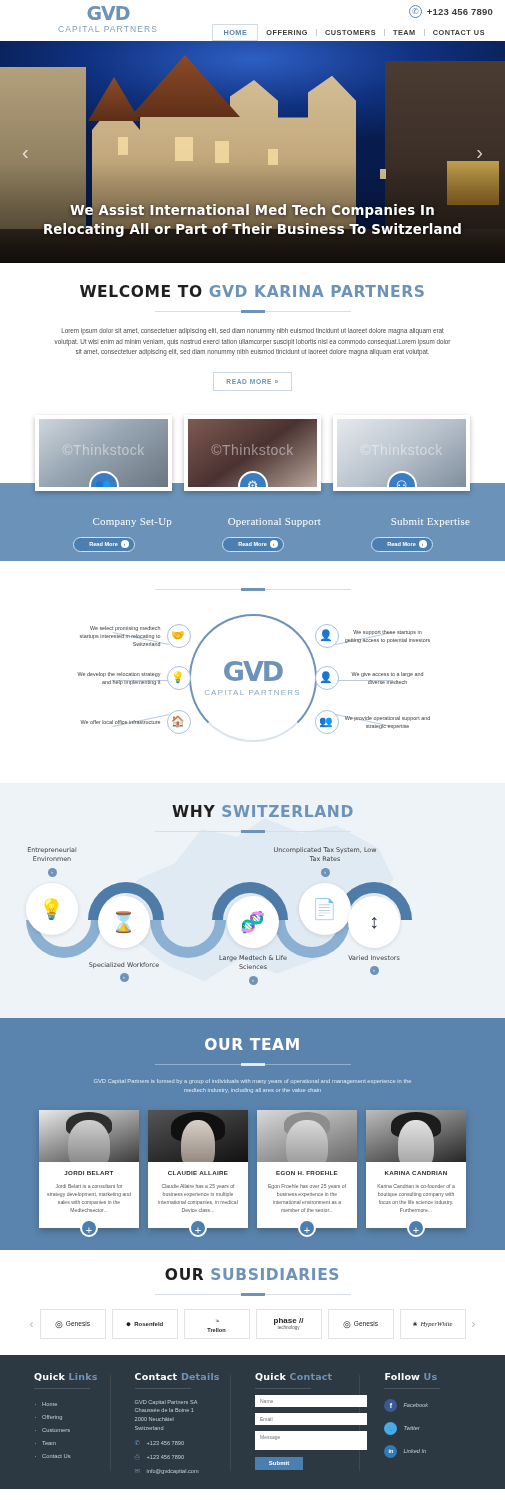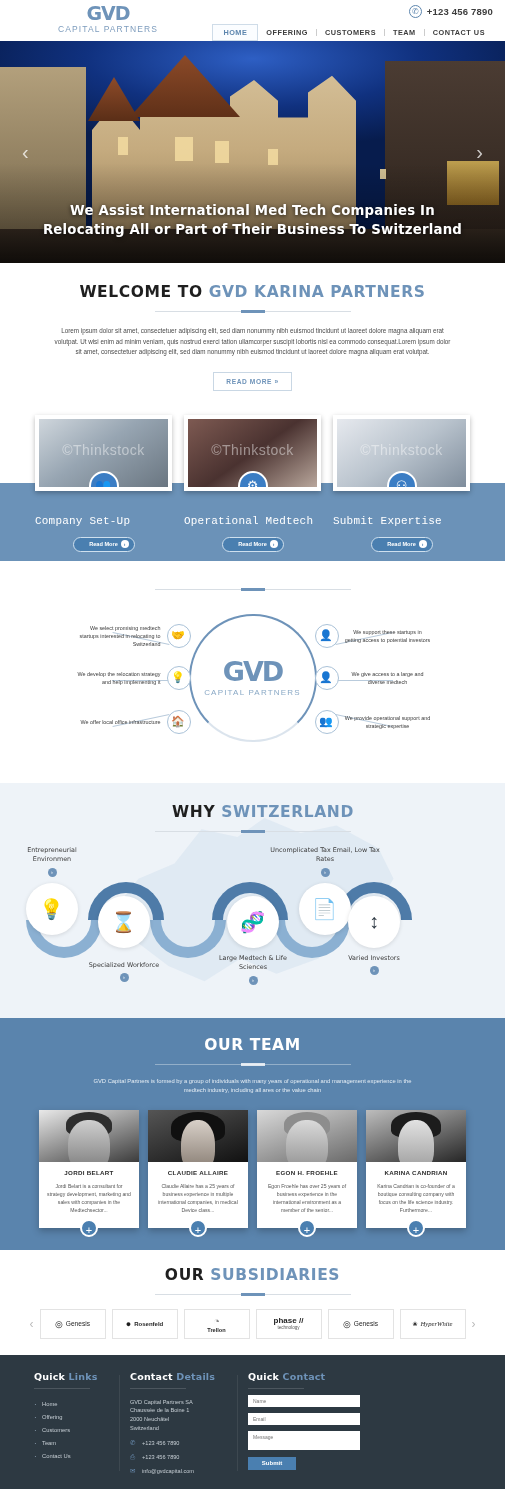--- a/index.html
+++ b/index.html
@@ -109,22 +109,22 @@
     position: relative; overflow: hidden; }
   .svc-img.a { background: linear-gradient(145deg,#cfd6dc 0%, #97a5b2 45%, #6a7681 100%); }
   .svc-img.b { background: linear-gradient(145deg,#7e5a52 0%, #4a3230 50%, #b9a79c 100%); }
   .svc-img.c { background: linear-gradient(145deg,#e6e9ee 0%, #b9c3cd 50%, #7f8d9c 100%); }
   .wm { position:absolute; left:50%; top:46%; transform:translate(-50%,-50%);
     color:rgba(255,255,255,.45); font-size:14px; letter-spacing:.5px; white-space:nowrap;}
   .svc-icon { position: absolute; left: 50%; bottom: -14px; transform: translateX(-50%);
     width: 30px; height: 30px; border-radius: 50%; background: #3b7dc4;
     border: 2px solid #fff; display: flex; align-items: center; justify-content: center;
     color: #fff; font-size: 13px; z-index: 5; }
-  .svc-title { margin-top: 24px; text-align: left; color: #fff; font-size: 11px;
-    letter-spacing: .2px; font-family: Liberation Mono, monospace; }
+  .svc-title { margin-top: 24px; text-align: right; color: #fff; font-size: 11px;
+    letter-spacing: .2px; font-family: Liberation Serif, serif; }
   .svc-btn { display: block; width: 62px; margin: 10px auto 0; text-align: center;
     font-size: 5.6px; font-weight: bold; color: #fff; background: #4a7fb0;
     border: 1px solid #cfe0ee; border-radius: 9px; padding: 3.5px 0; cursor: pointer;
     position: relative; }
   .svc-btn .dot { position: absolute; right: 5px; top: 50%; transform: translateY(-50%);
     width: 8px; height: 8px; border-radius: 50%; background: #fff; color: #4a7fb0;
     font-size: 5px; line-height: 8px; }
 
   
   .whatwedo { padding: 18px 0 16px; background: #fff; text-align: center; }
@@ -200,21 +200,21 @@
     margin-top: 14px; }
   .sub-card { width: 66px; height: 30px; border: 1px solid #e3e3e3; background: #fff;
     display: flex; align-items: center; justify-content: center; gap: 3px;
     font-size: 6.6px; color: #1f1f1f; }
   .sub-ico { font-size: 9px; }
   .subs-arrow { color: #bbb; font-size: 12px; }
   .sub-small { font-size: 4.6px; color: #555; line-height: 6px; }
 
   
   .footer { background: #2d3942; padding: 16px 0 14px; position: relative; }
-  .foot-cols { display: flex; padding: 0 34px; gap: 0; }
+  .foot-cols { display: flex; padding: 0 34px; gap: 14px; }
   .fcol { position: relative; }
   .fcol.links { width: 96px; }
   .fcol.contact { width: 118px; }
   .fcol.quick { width: 128px; }
   .fcol.follow { width: 96px; }
   .fcol:not(:last-child):after { content: ""; position: absolute; right: 10px; top: 4px;
     bottom: 4px; width: 1px; background: rgba(255,255,255,.08); }
   .fh { font-size: 9.5px; font-weight: bold; color: #fff;
     font-family: "DejaVu Sans", sans-serif; letter-spacing: .2px; }
   .fh .hl { color: #6e93b9; font-weight: bold; }
@@ -312,21 +312,21 @@
           <span>Read More</span>
           <span class="dot">›</span>
         </div>
       </div>
 
       <div class="svc">
         <div class="svc-img b">
           <div class="wm">©Thinkstock</div>
           <div class="svc-icon">⚙</div>
         </div>
-        <div class="svc-title">Operational Medtech</div>
+        <div class="svc-title">Operational Support</div>
         <div class="svc-btn">
           <span>Read More</span>
           <span class="dot">›</span>
         </div>
       </div>
 
       <div class="svc">
         <div class="svc-img c">
           <div class="wm">©Thinkstock</div>
           <div class="svc-icon">⚇</div>
@@ -401,21 +401,21 @@
         <div class="why-arc-d" style="left:248px;"></div>
         <div class="why-arc" style="left:310px;"></div>
       </div>
 
       <div class="why-node" style="left:26px;top:0;width:80px;margin-left:-14px;">
         <div class="why-label">Entrepreneurial Environmen</div>
         <div class="why-chev">›</div>
         <div class="why-circle" style="margin:6px auto 0;">💡</div>
       </div>
       <div class="why-node" style="left:284px;top:0;width:110px;margin-left:-14px;">
-        <div class="why-label">Uncomplicated Tax Email, Low Tax Rates</div>
+        <div class="why-label">Uncomplicated Tax System, Low Tax Rates</div>
         <div class="why-chev">›</div>
         <div class="why-circle" style="margin:6px auto 0;">📄</div>
       </div>
 
       <div class="why-node" style="left:98px;top:50px;width:80px;margin-left:-14px;">
         <div class="why-circle" style="margin:0 auto;">⌛</div>
         <div class="why-label" style="margin-top:13px;">Specialized Workforce</div>
         <div class="why-chev">›</div>
       </div>
       <div class="why-node" style="left:222px;top:50px;width:90px;margin-left:-14px;">
@@ -558,18 +558,36 @@
         <div class="fh">
           <span>Quick </span><span class="hl">Contact</span>
         </div>
         <div class="fh-rule"></div>
         <input class="finput" type="text" placeholder="Name" style="">
         <input class="finput" type="text" placeholder="Email" style="">
         <textarea class="finput ftext" placeholder="Message" style=""></textarea>
         <button class="fsubmit">Submit</button>
       </div>
 
+      <div class="fcol follow">
+        <div class="fh">
+          <span>Follow </span><span class="hl">Us</span>
+        </div>
+        <div class="fh-rule"></div>
+        <div class="social">
+          <span class="social-ic" style="background:#3b5998;">f</span>
+          <span class="social-lbl">Facebook</span>
+        </div>
+        <div class="social">
+          <span class="social-ic" style="background:#4aa9e8;font-size:6px;">🐦</span>
+          <span class="social-lbl">Twitter</span>
+        </div>
+        <div class="social">
+          <span class="social-ic" style="background:#2e7bb5;font-size:5.5px;">in</span>
+          <span class="social-lbl">Linked In</span>
+        </div>
+      </div>
 
     </div>
 
   </div>
 
 </div>
 
 </body></html>

